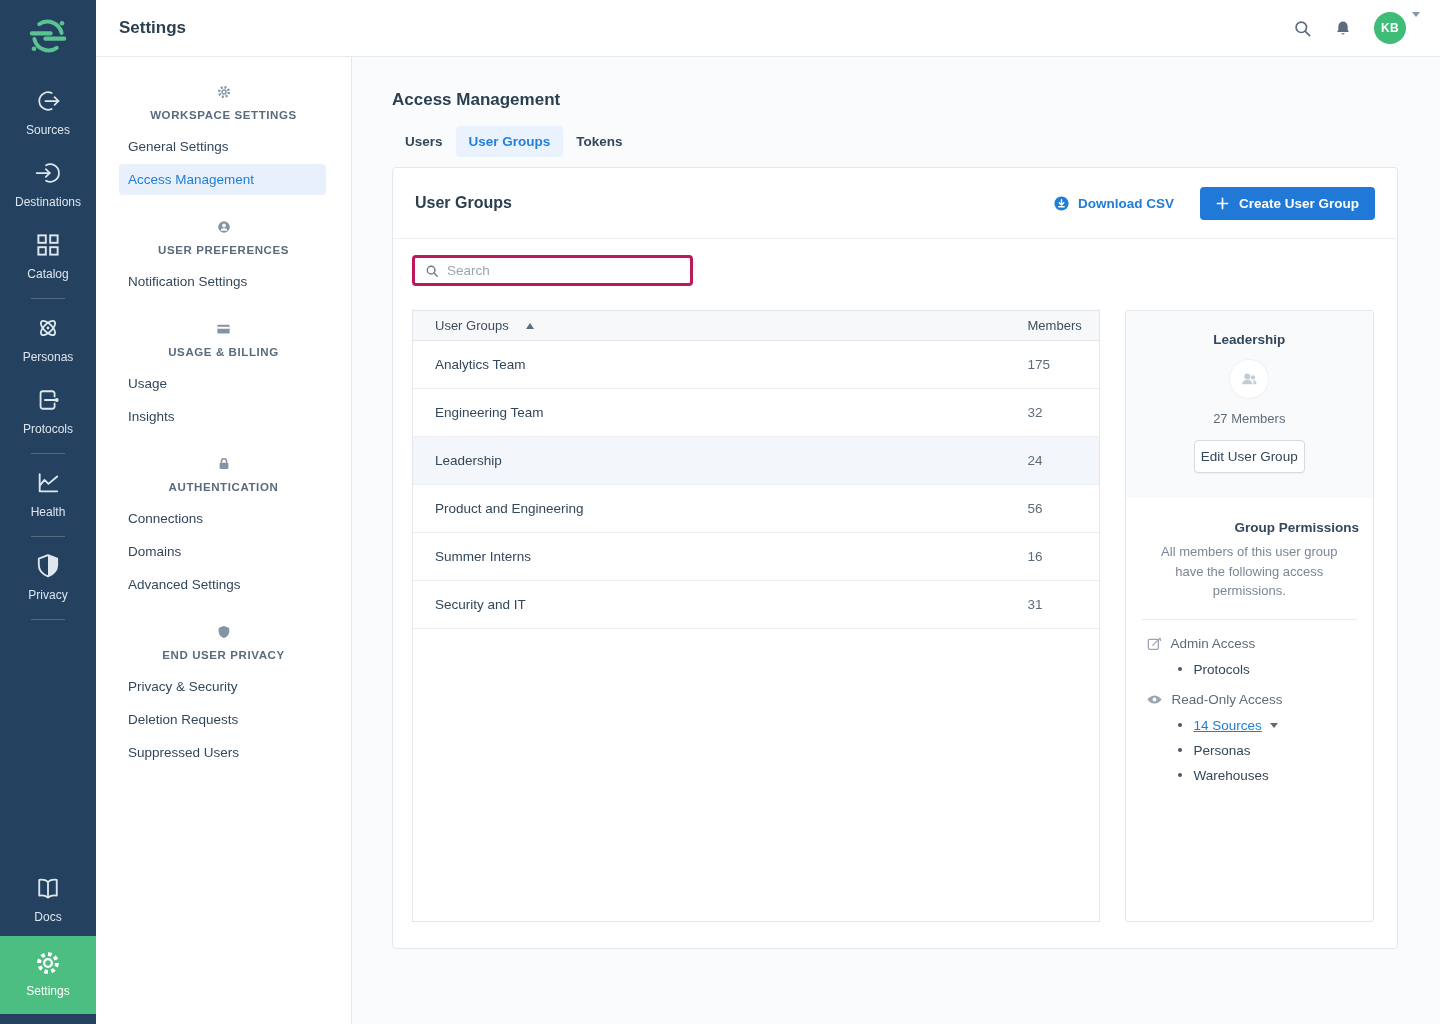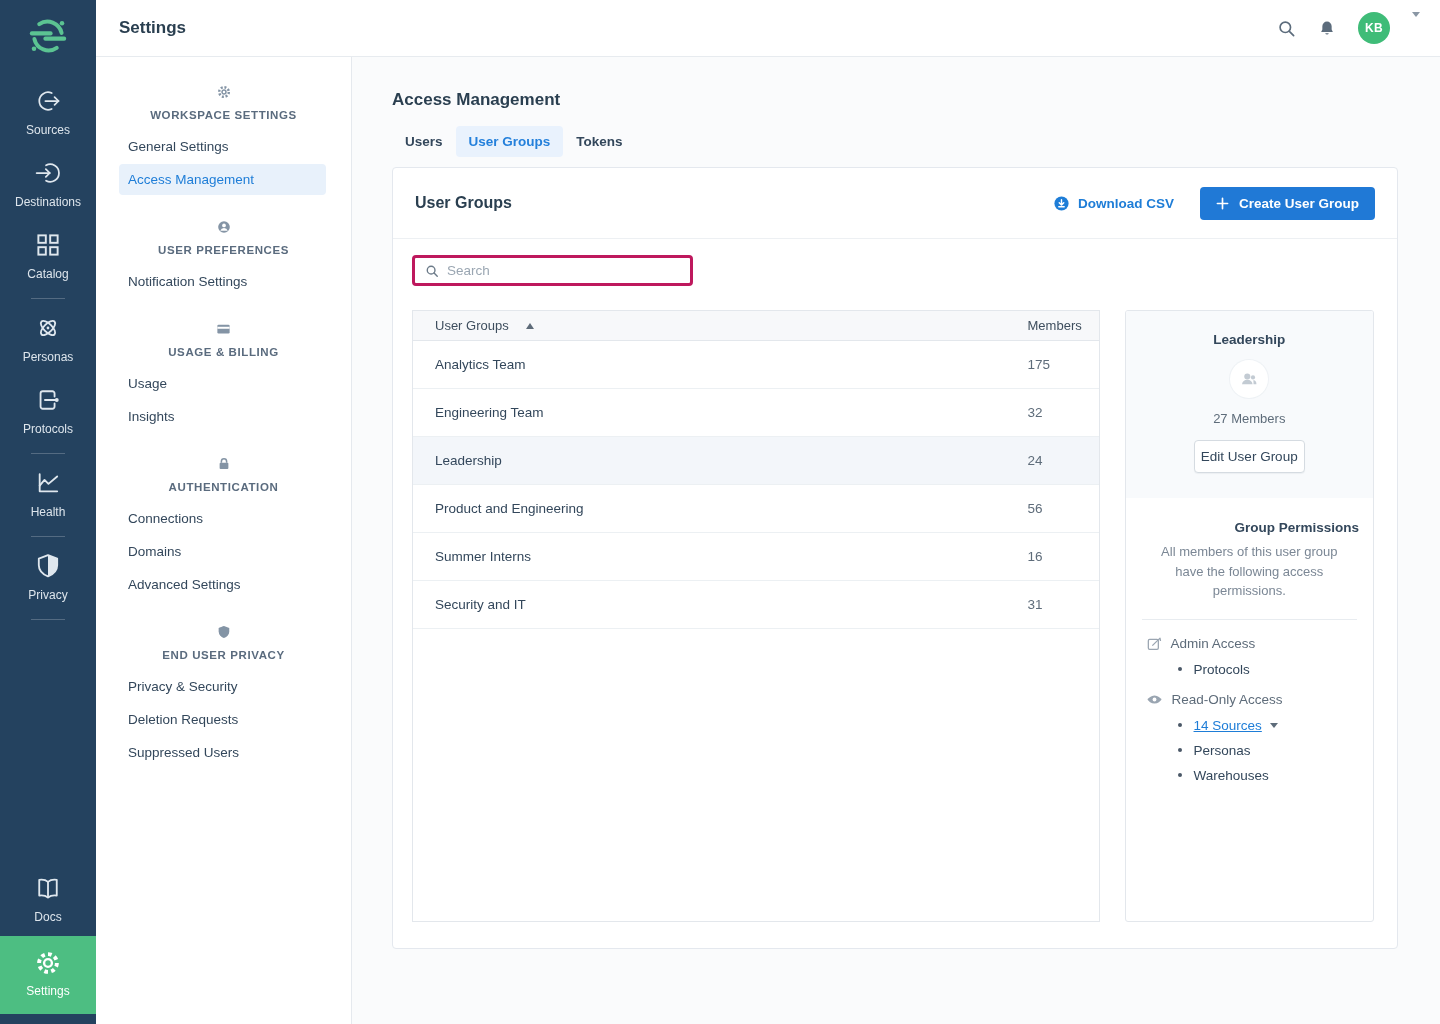--- a/index.html
+++ b/index.html
@@ -38,21 +38,21 @@
   .right-col { flex:1; display:flex; flex-direction:column; min-width:0; }
 
   
   .top-header {
     height:57px; background:#FFFFFF; border-bottom:1px solid #E7EBEF;
     display:flex; align-items:center; padding:0 20px 0 23px; flex-shrink:0;
   }
   .top-title { font-size:17px; font-weight:700; color:#2A3F50; }
   .top-actions { margin-left:auto; display:flex; align-items:center; gap:22px; }
   .hicon { color:#5C6C7C; cursor:pointer; }
-  .avatar-group { display:flex; align-items:flex-start; gap:22px; cursor:pointer; }
+  .avatar-group { display:flex; align-items:flex-start; gap:6px; cursor:pointer; }
   .avatar {
     width:32px; height:32px; border-radius:50%; background:#3FBC78;
     color:#fff; font-size:12px; font-weight:700; letter-spacing:.4px;
     display:flex; align-items:center; justify-content:center;
   }
   .tri-down { width:0; height:0; border-left:4px solid transparent; border-right:4px solid transparent; border-top:5px solid #8A97A5; }
 
   .content-row { flex:1; display:flex; min-height:0; }
 
   

